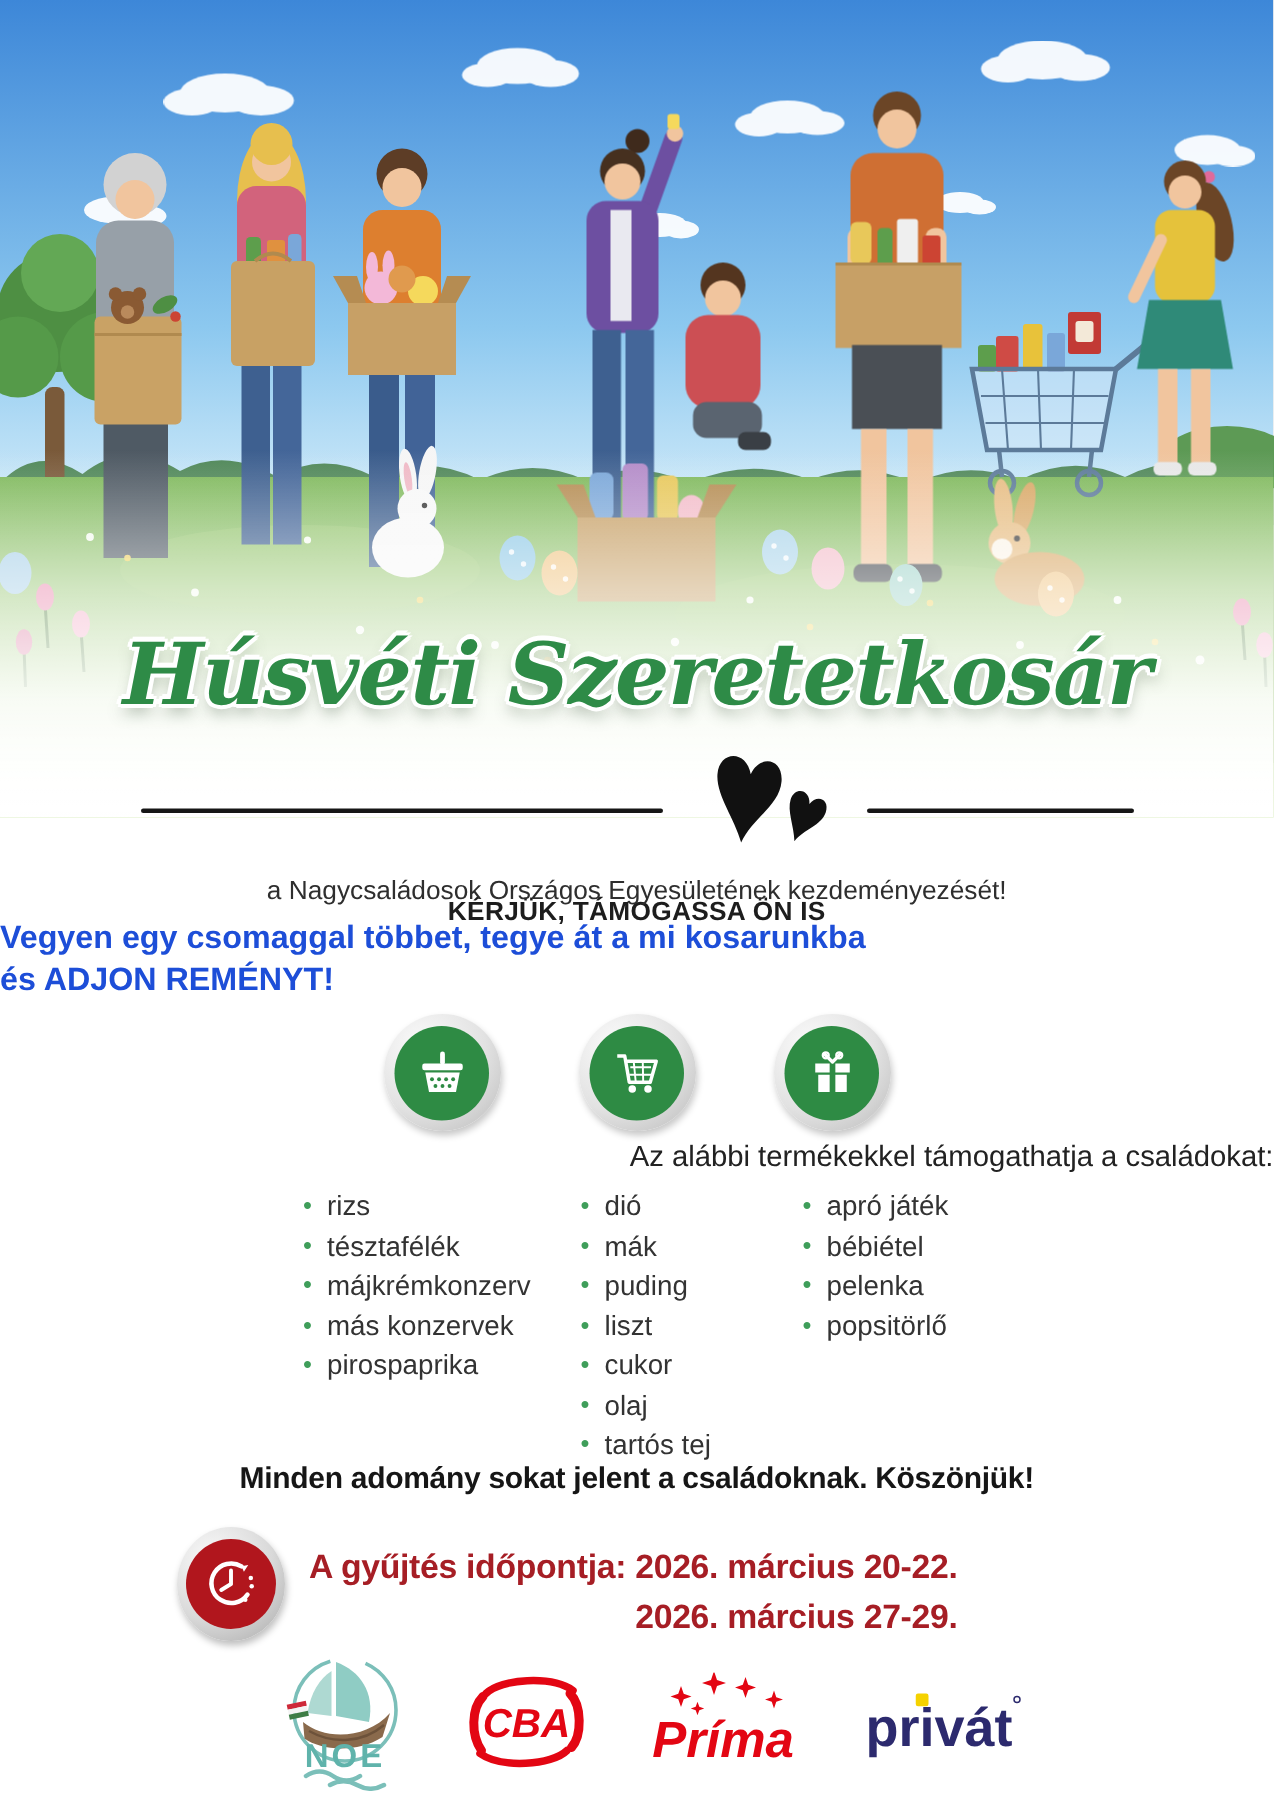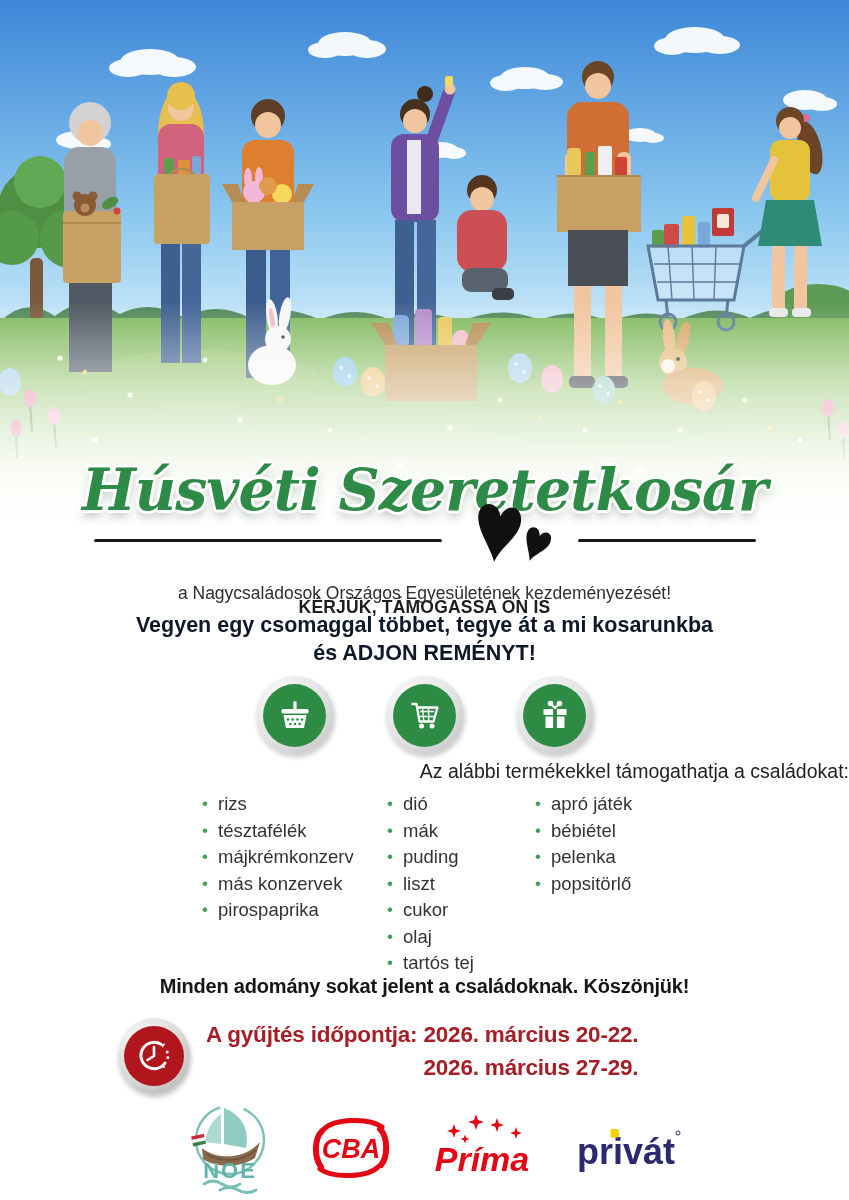--- a/index.html
+++ b/index.html
@@ -9,41 +9,40 @@
     font-family:"Liberation Sans",sans-serif;color:#2b2b2b;
   }
   .hero{position:absolute;top:0;left:0;width:849px;height:545px;}
   .title{
     position:absolute;top:416px;left:0;width:100%;text-align:center;
     font-family:"DejaVu Serif",serif;font-style:italic;font-weight:bold;
     font-size:57px;letter-spacing:-1px;color:#2e8b47;
     text-shadow:-2px -2px 0 #fff,2px -2px 0 #fff,-2px 2px 0 #fff,2px 2px 0 #fff,
                 -3px 0 0 #fff,3px 0 0 #fff,0 -3px 0 #fff,0 3px 0 #fff,
                 0 6px 10px rgba(90,110,90,.45);
-    margin-top:40px;
   }
   .divider{
     position:absolute;top:498px;left:0;width:100%;height:84px;
     display:flex;align-items:center;justify-content:center;
   }
   .divider .line{height:3px;background:#161616;border-radius:2px;}
   .divider .line.left{width:348px;margin-right:18px;}
   .divider .line.right{width:178px;margin-left:14px;}
   .hearts{width:104px;height:84px;flex:0 0 auto;}
   .appeal-heading{
     position:absolute;top:557px;width:100%;text-align:center;
     font-weight:bold;font-size:17.5px;letter-spacing:.2px;color:#1d1d1d;margin-top:40px;
   }
   .appeal-sub{
     position:absolute;top:583px;width:100%;text-align:center;
     font-size:17.5px;color:#2e2e2e;
   }
   .cta{
-    position:absolute;top:611px;width:100%;text-align:center;
-    font-weight:bold;font-size:21.5px;line-height:28px;color:#0f172a;
+    position:absolute;top:611px;width:100%;
+    font-weight:bold;font-size:21.5px;line-height:28px;color:#1d4ed8;
   }
   .icons-row{
     position:absolute;top:676px;left:0;width:100%;
     display:flex;justify-content:center;gap:52px;
   }
   .badge{
     width:78px;height:78px;border-radius:50%;
     background:radial-gradient(circle at 32% 28%,#fbfbfb,#e2e2e2 55%,#b9b9b9 100%);
     box-shadow:1px 3px 5px rgba(0,0,0,.22);
     display:flex;align-items:center;justify-content:center;
@@ -68,21 +67,21 @@
   }
   .products li::before{
     content:"•";position:absolute;left:2px;top:0;color:#3f9e5a;font-size:17px;
   }
   .thanks{
     position:absolute;top:975px;width:100%;text-align:center;
     font-weight:bold;font-size:20px;color:#161616;letter-spacing:-.2px;
   }
   .schedule{
     position:absolute;top:1018px;left:118px;
-    display:flex;align-items:flex-start;gap:16px;
+    display:flex;align-items:flex-end;gap:16px;
   }
   .clock-badge{
     width:72px;height:76px;border-radius:50%;
     background:radial-gradient(circle at 32% 28%,#fafafa,#d9d9d9 55%,#a8a8a8 100%);
     box-shadow:1px 3px 5px rgba(0,0,0,.25);
     display:flex;align-items:center;justify-content:center;flex:0 0 auto;
   }
   .clock-badge .inner{
     width:60px;height:60px;border-radius:50%;background:#b1161d;
     display:flex;align-items:center;justify-content:center;

